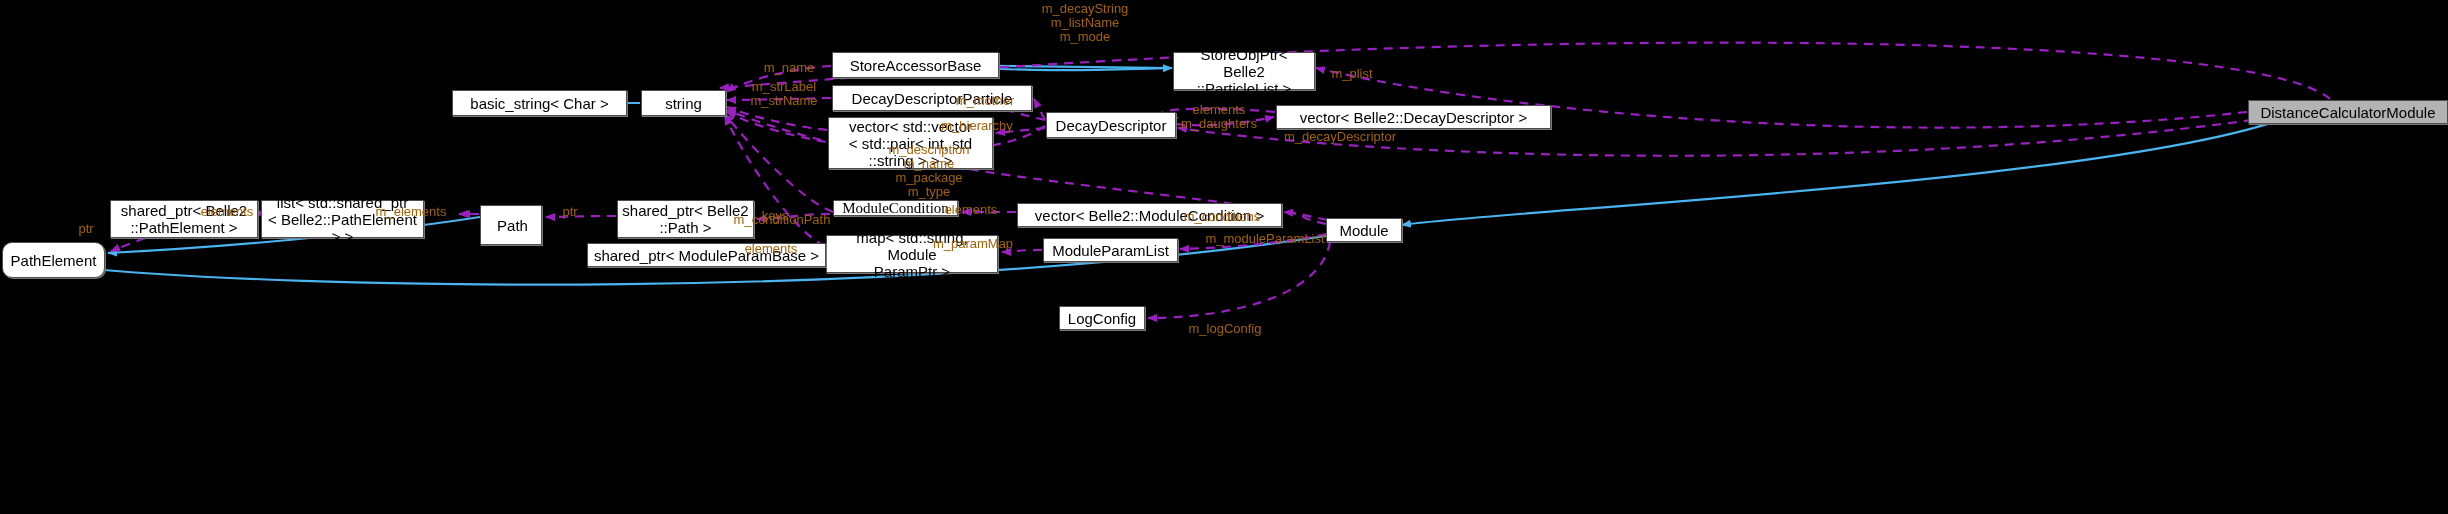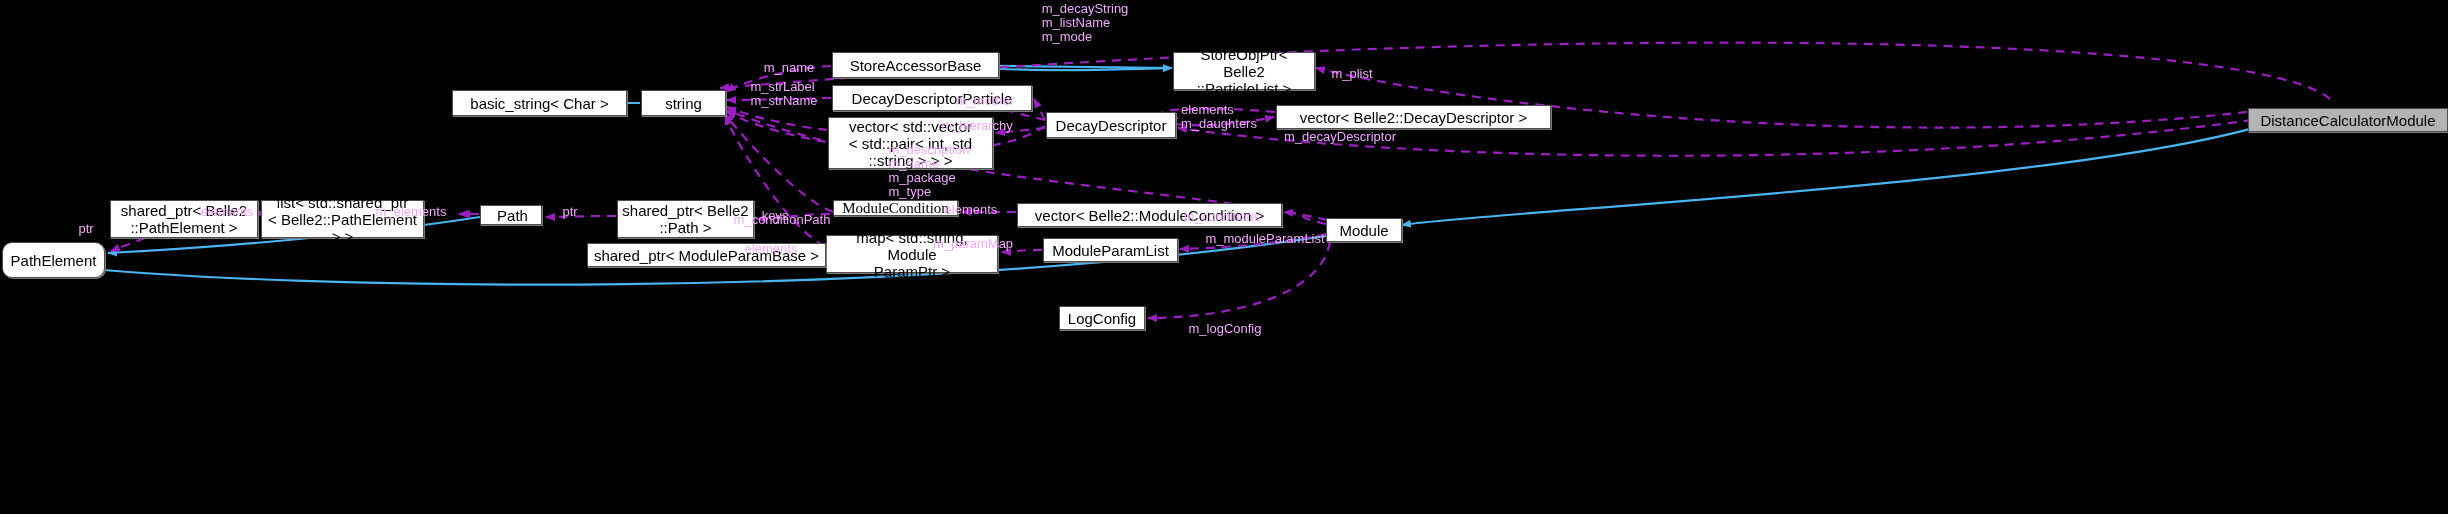--- a/index.html
+++ b/index.html
@@ -22,25 +22,25 @@
     text-align:center;
     white-space:pre-line;
     padding:1px 4px;
   }
   .node.current{
     background:#b3b3b3;
     border:1px solid #4d4d4d;
   }
   .elabel{
     position:absolute;
-    color:#f0abfc;
+    color:#a16207;
     font-size:13px;
     line-height:14px;
     white-space:pre-line;
-    text-align:left;
+    text-align:center;
     transform:translateX(-50%);
     letter-spacing:0px;
   }
 </style>
 </head>
 <body>
 
 <div id="stage">
 
   <svg id="edges" viewBox="0 0 2448 514" xmlns="http://www.w3.org/2000/svg">
@@ -163,27 +163,27 @@
       <div class="node" style="left: 641px; top: 90px; width: 85px; height: 26px;">string</div>
       <div class="node" style="left: 832px; top: 52px; width: 167px; height: 26px;">StoreAccessorBase</div>
       <div class="node" style="left: 832px; top: 85px; width: 200px; height: 26px;">DecayDescriptorParticle</div>
       <div class="node" style="left: 828px; top: 117px; width: 165px; height: 52px;">vector&lt; std::vector
 &lt; std::pair&lt; int, std
 ::string &gt; &gt; &gt;</div>
       <div class="node" style="left: 1173px; top: 52px; width: 142px; height: 38px;">StoreObjPtr&lt; Belle2
 ::ParticleList &gt;</div>
       <div class="node" style="left: 1046px; top: 112px; width: 130px; height: 26px;">DecayDescriptor</div>
       <div class="node" style="left: 1276px; top: 105px; width: 275px; height: 24px;">vector&lt; Belle2::DecayDescriptor &gt;</div>
-      <div class="node current" style="left: 2248px; top: 108px; width: 200px; height: 24px;">DistanceCalculatorModule</div>
+      <div class="node current" style="left: 2248px; top: 100px; width: 200px; height: 24px;">DistanceCalculatorModule</div>
       <div class="node" style="left: 110px; top: 200px; width: 148px; height: 38px;">shared_ptr&lt; Belle2
 ::PathElement &gt;</div>
       <div class="node" style="left: 261px; top: 200px; width: 163px; height: 38px;">list&lt; std::shared_ptr
 &lt; Belle2::PathElement &gt; &gt;</div>
       <div class="node" style="left: 2px; top: 242px; width: 103px; height: 36px; border-radius: 10px;">PathElement</div>
-      <div class="node" style="left: 480px; top: 205px; width: 62px; height: 20px; padding-left: 7px;">Path</div>
+      <div class="node" style="left: 480px; top: 205px; width: 62px; height: 40px; padding-left: 7px;">Path</div>
       <div class="node" style="left: 617px; top: 200px; width: 137px; height: 38px;">shared_ptr&lt; Belle2
 ::Path &gt;</div>
       <div class="node" style="left: 833px; top: 200px; width: 125px; height: 16px; font-family: Liberation Serif, serif;">ModuleCondition</div>
       <div class="node" style="left: 1017px; top: 203px; width: 265px; height: 24px;">vector&lt; Belle2::ModuleCondition &gt;</div>
       <div class="node" style="left: 826px; top: 235px; width: 172px; height: 38px;">map&lt; std::string, Module
 ParamPtr &gt;</div>
       <div class="node" style="left: 587px; top: 243px; width: 239px; height: 24px;">shared_ptr&lt; ModuleParamBase &gt;</div>
       <div class="node" style="left: 1043px; top: 238px; width: 135px; height: 24px;">ModuleParamList</div>
       <div class="node" style="left: 1326px; top: 218px; width: 76px; height: 24px;">Module</div>
       <div class="node" style="left: 1059px; top: 306px; width: 86px; height: 24px;">LogConfig</div>

